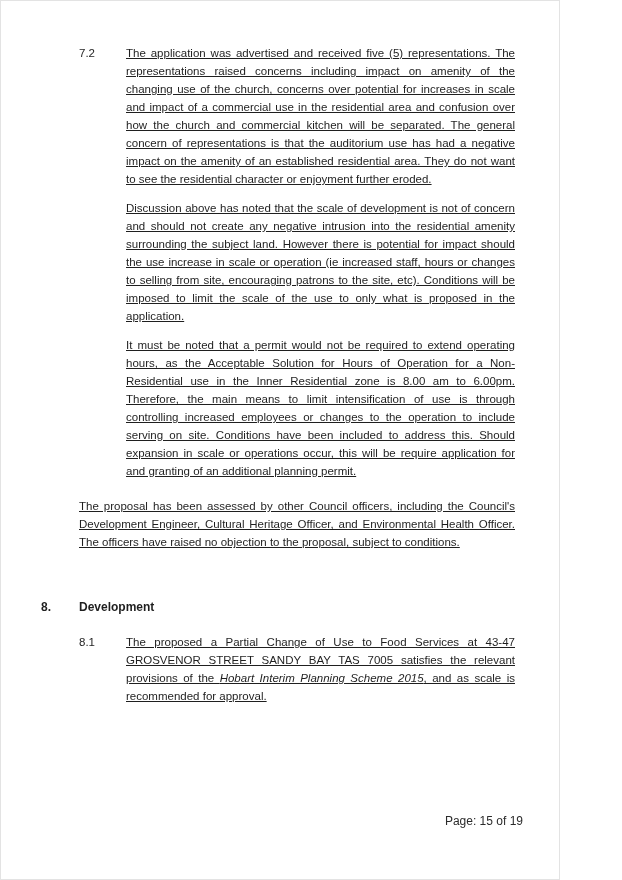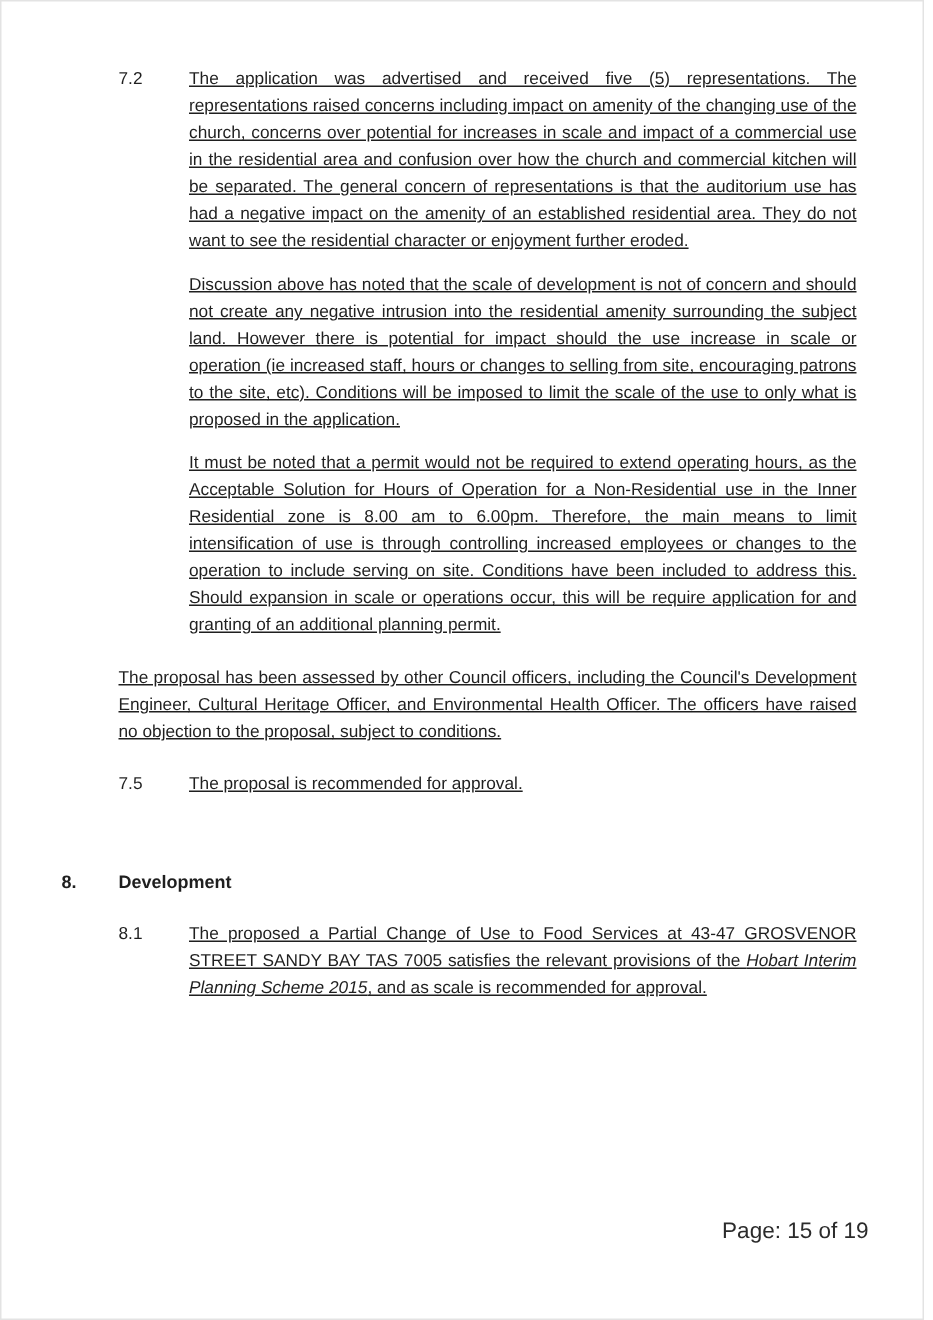--- a/index.html
+++ b/index.html
@@ -2,21 +2,21 @@
 <html><head>
 <meta charset="utf-8">
 <style>
   html, body {
     margin: 0;
     padding: 0;
     background: #ffffff;
   }
   .page {
     position: relative;
-    width: 616px;
+    width: 560px;
     height: 880px;
     background: #ffffff;
     box-sizing: border-box;
     border: 1px solid #e3e3e3;
     padding: 43px 44px 4px 40px;
     font-family: "Liberation Sans", "DejaVu Sans", sans-serif;
     font-size: 11.5px;
     line-height: 18px;
     color: #1f1f1f;
     overflow: hidden;
@@ -49,21 +49,21 @@
     font-weight: bold;
     font-size: 12px;
   }
   .section-heading .h-num {
     flex: 0 0 38px;
   }
   .footer {
     position: absolute;
     top: 814px;
     right: 36px;
-    font-size: 15px;
+    font-size: 12px;
     line-height: 12px;
     color: #2b2b2b;
   }
   .italic { font-style: italic; }
 </style>
 </head>
 <body>
 
 <div class="page">
 
@@ -76,26 +76,20 @@
     </div>
   </div>
 
 
   <div class="num-item">
     <div class="body-col">
       <p>The proposal has been assessed by other Council officers, including the Council's Development Engineer, Cultural Heritage Officer, and Environmental Health Officer. The officers have raised no objection to the proposal, subject to conditions.</p>
     </div>
   </div>
 
-  <div class="num-item">
-    <div class="num-col">7.5</div>
-    <div class="body-col">
-      <p>The proposal is recommended for approval.</p>
-    </div>
-  </div>
 
   <div class="section-heading">
     <div class="h-num">8.</div>
     <div>Development</div>
   </div>
 
   <div class="num-item">
     <div class="num-col">8.1</div>
     <div class="body-col">
       <p><span>The proposed a Partial Change of Use to Food Services at 43-47 GROSVENOR STREET SANDY BAY TAS 7005 satisfies the relevant provisions of the </span><span class="italic">Hobart Interim Planning Scheme 2015</span><span>, and as scale is recommended for approval.</span></p>

